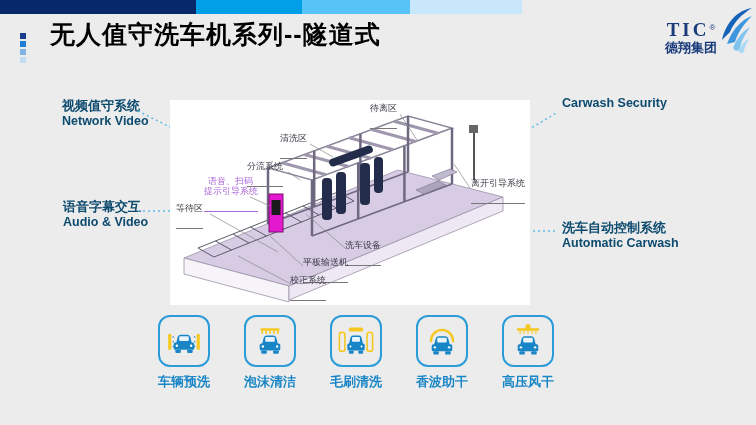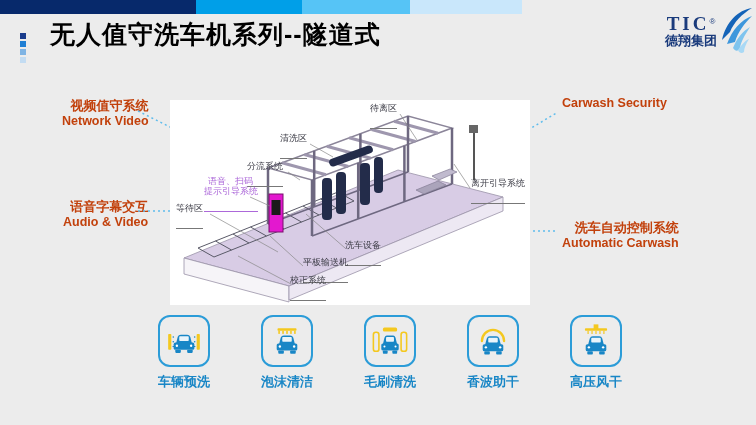--- a/index.html
+++ b/index.html
@@ -9,38 +9,38 @@
   .topbar{position:absolute;left:0;top:0;width:756px;height:14px;
     background:linear-gradient(90deg,#07296B 0,#07296B 196px,#009FE8 196px,#009FE8 302px,
       #56C4F6 302px,#56C4F6 410px,#C9E7FB 410px,#C9E7FB 522px,rgba(236,236,236,0) 522px);}
   
   .dashes{position:absolute;left:20px;top:33px;}
   .dash{width:6px;height:6px;margin-bottom:2px;}
   .d1{background:#1A3C8C;} .d2{background:#1F7FD4;} .d3{background:#7FB4E4;} .d4{background:#C3DCF2;}
   .title{position:absolute;left:50px;top:18px;font-size:25px;font-weight:bold;color:#000000;
          letter-spacing:1px;white-space:nowrap;}
   
-  .logo{position:absolute;right:4px;top:6px;display:flex;align-items:center;}
+  .logo{position:absolute;right:4px;top:6px;display:flex;align-items:flex-end;}
   .logo-text{text-align:center;color:#1A3B7C;line-height:1.15;margin-right:3px;}
   .logo-brand{font-family:"Liberation Serif","DejaVu Serif",serif;font-size:19px;font-weight:bold;letter-spacing:3px;}
   .logo-reg{font-size:8px;vertical-align:super;}
   .logo-company{font-size:13px;font-weight:bold;}
   
-  .callout{position:absolute;color:#c2410c;font-weight:bold;line-height:1.15;text-align:right;}
+  .callout{position:absolute;color:#0c4a6e;font-weight:bold;line-height:1.15;}
   .callout .zh{font-size:13px;} .callout .en{font-size:12.5px;}
   .c1{left:62px;top:99px;} .c2{left:63px;top:200px;}
   .c3{left:562px;top:96px;} .c4{left:562px;top:221px;}
   .overlay{position:absolute;left:0;top:0;pointer-events:none;}
   
   .canvas{position:absolute;left:170px;top:100px;width:360px;height:205px;background:#FFFFFF;}
   .dlabel{position:absolute;font-size:9px;color:#3C3C46;white-space:nowrap;line-height:1.05;}
   .ul{border-bottom:1px solid #777;padding-bottom:15px;}
   .purple{color:#AC68D9;} .purple.ul{border-bottom-color:#AC68D9;}
   
-  .process{position:absolute;left:148px;top:315px;display:flex;gap:31px;}
+  .process{position:absolute;left:148px;top:315px;display:flex;gap:14px;}
   .step{width:72px;display:flex;flex-direction:column;align-items:center;}
   .icon-box{width:52px;height:52px;border:2px solid #2B9CD8;border-radius:12px;box-sizing:border-box;
             display:flex;align-items:center;justify-content:center;}
   .step-label{margin-top:6px;color:#1886C6;font-weight:bold;font-size:13px;text-align:center;white-space:nowrap;}
 </style>
 </head>
 <body>
 
 <div class="slide">
   <div class="topbar"></div>

